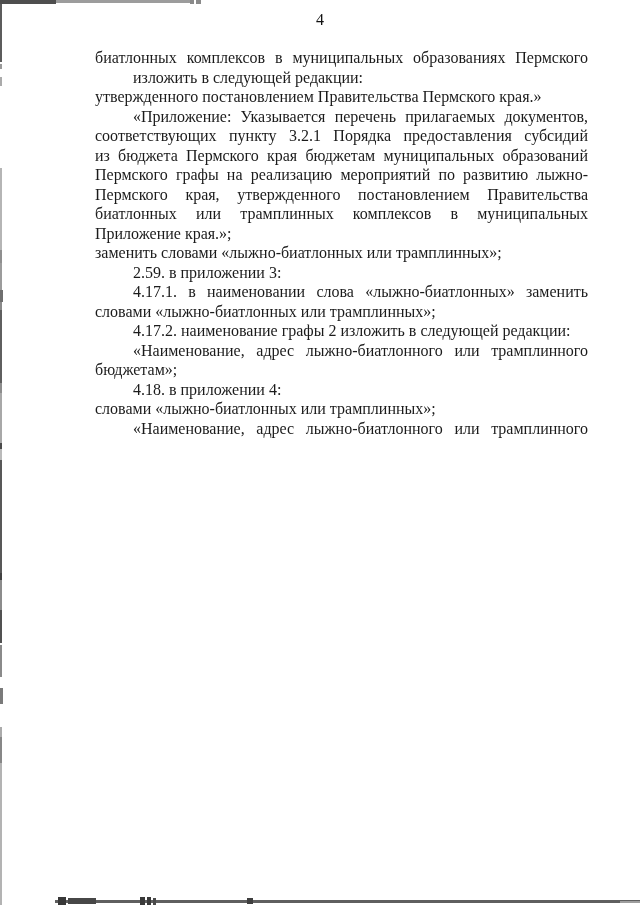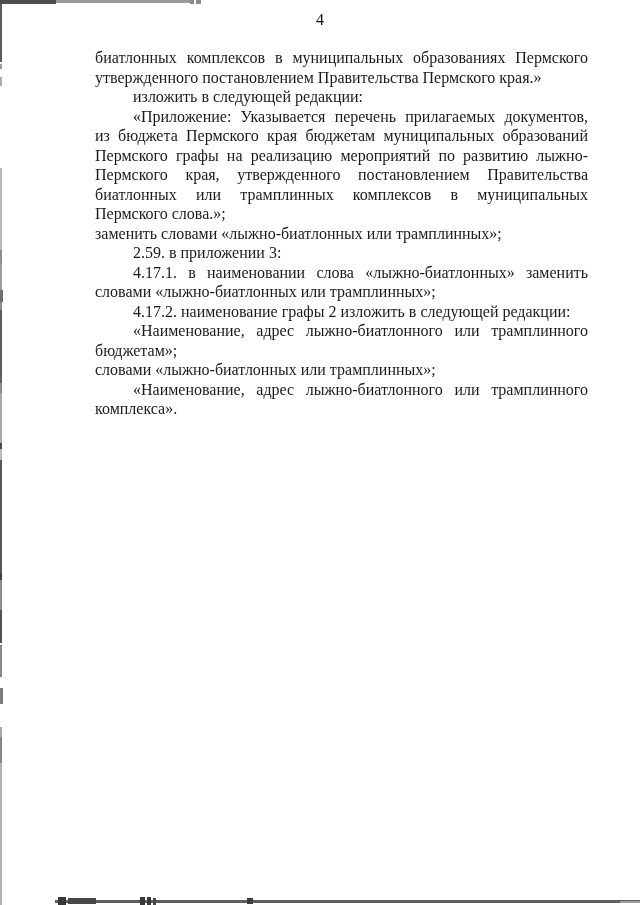--- a/index.html
+++ b/index.html
@@ -55,38 +55,39 @@
   }
 </style>
 </head>
 <body>
 
 <div class="page">
   <div class="page-number">4</div>
 
   <div class="text-block" id="text-block">
       <div class="line fill">биатлонных комплексов в муниципальных образованиях Пермского края,</div>
+      <div class="line indent">изложить в следующей редакции:</div>
       <div class="line">утвержденного постановлением Правительства Пермского края.»</div>
-      <div class="line indent">изложить в следующей редакции:</div>
       <div class="line fill indent">«Приложение: Указывается перечень прилагаемых документов,</div>
+      <div class="line fill">соответствующих пункту 3.2.1 Порядка предоставления субсидий</div>
       <div class="line fill">из бюджета Пермского края бюджетам муниципальных образований</div>
       <div class="line fill">Пермского графы на реализацию мероприятий по развитию лыжно-</div>
       <div class="line fill">Пермского края, утвержденного постановлением Правительства</div>
       <div class="line fill">биатлонных или трамплинных комплексов в муниципальных образованиях</div>
-      <div class="line">Пермского слова.»;</div>
+      <div class="line">Приложение края.»;</div>
       <div class="line">заменить словами «лыжно-биатлонных или трамплинных»;</div>
       <div class="line indent">2.59. в приложении 3:</div>
       <div class="line fill indent">4.17.1. в наименовании слова «лыжно-биатлонных» заменить</div>
       <div class="line">словами «лыжно-биатлонных или трамплинных»;</div>
       <div class="line indent">4.17.2. наименование графы 2 изложить в следующей редакции:</div>
       <div class="line fill indent">«Наименование, адрес лыжно-биатлонного или трамплинного</div>
       <div class="line">бюджетам»;</div>
+      <div class="line indent">4.18. в приложении 4:</div>
       <div class="line">словами «лыжно-биатлонных или трамплинных»;</div>
       <div class="line fill indent">«Наименование, адрес лыжно-биатлонного или трамплинного</div>
-      <div class="line">комплекса».</div>
     </div>
 
   <div id="artifacts">
       <div class="mark" style="left: 0px; top: 0px; width: 2px; height: 62px; background: rgb(92, 92, 92);"></div>
       <div class="mark" style="left: 0px; top: 64px; width: 2px; height: 5px; background: rgb(154, 154, 154);"></div>
       <div class="mark" style="left: 0px; top: 77px; width: 2px; height: 9px; background: rgb(171, 171, 171);"></div>
       <div class="mark" style="left: 0px; top: 168px; width: 2px; height: 82px; background: rgb(181, 181, 181);"></div>
       <div class="mark" style="left: 0px; top: 250px; width: 2px; height: 13px; background: rgb(143, 143, 143);"></div>
       <div class="mark" style="left: 0px; top: 263px; width: 2px; height: 27px; background: rgb(156, 156, 156);"></div>
       <div class="mark" style="left: 0px; top: 290px; width: 3px; height: 12px; background: rgb(111, 111, 111);"></div>

